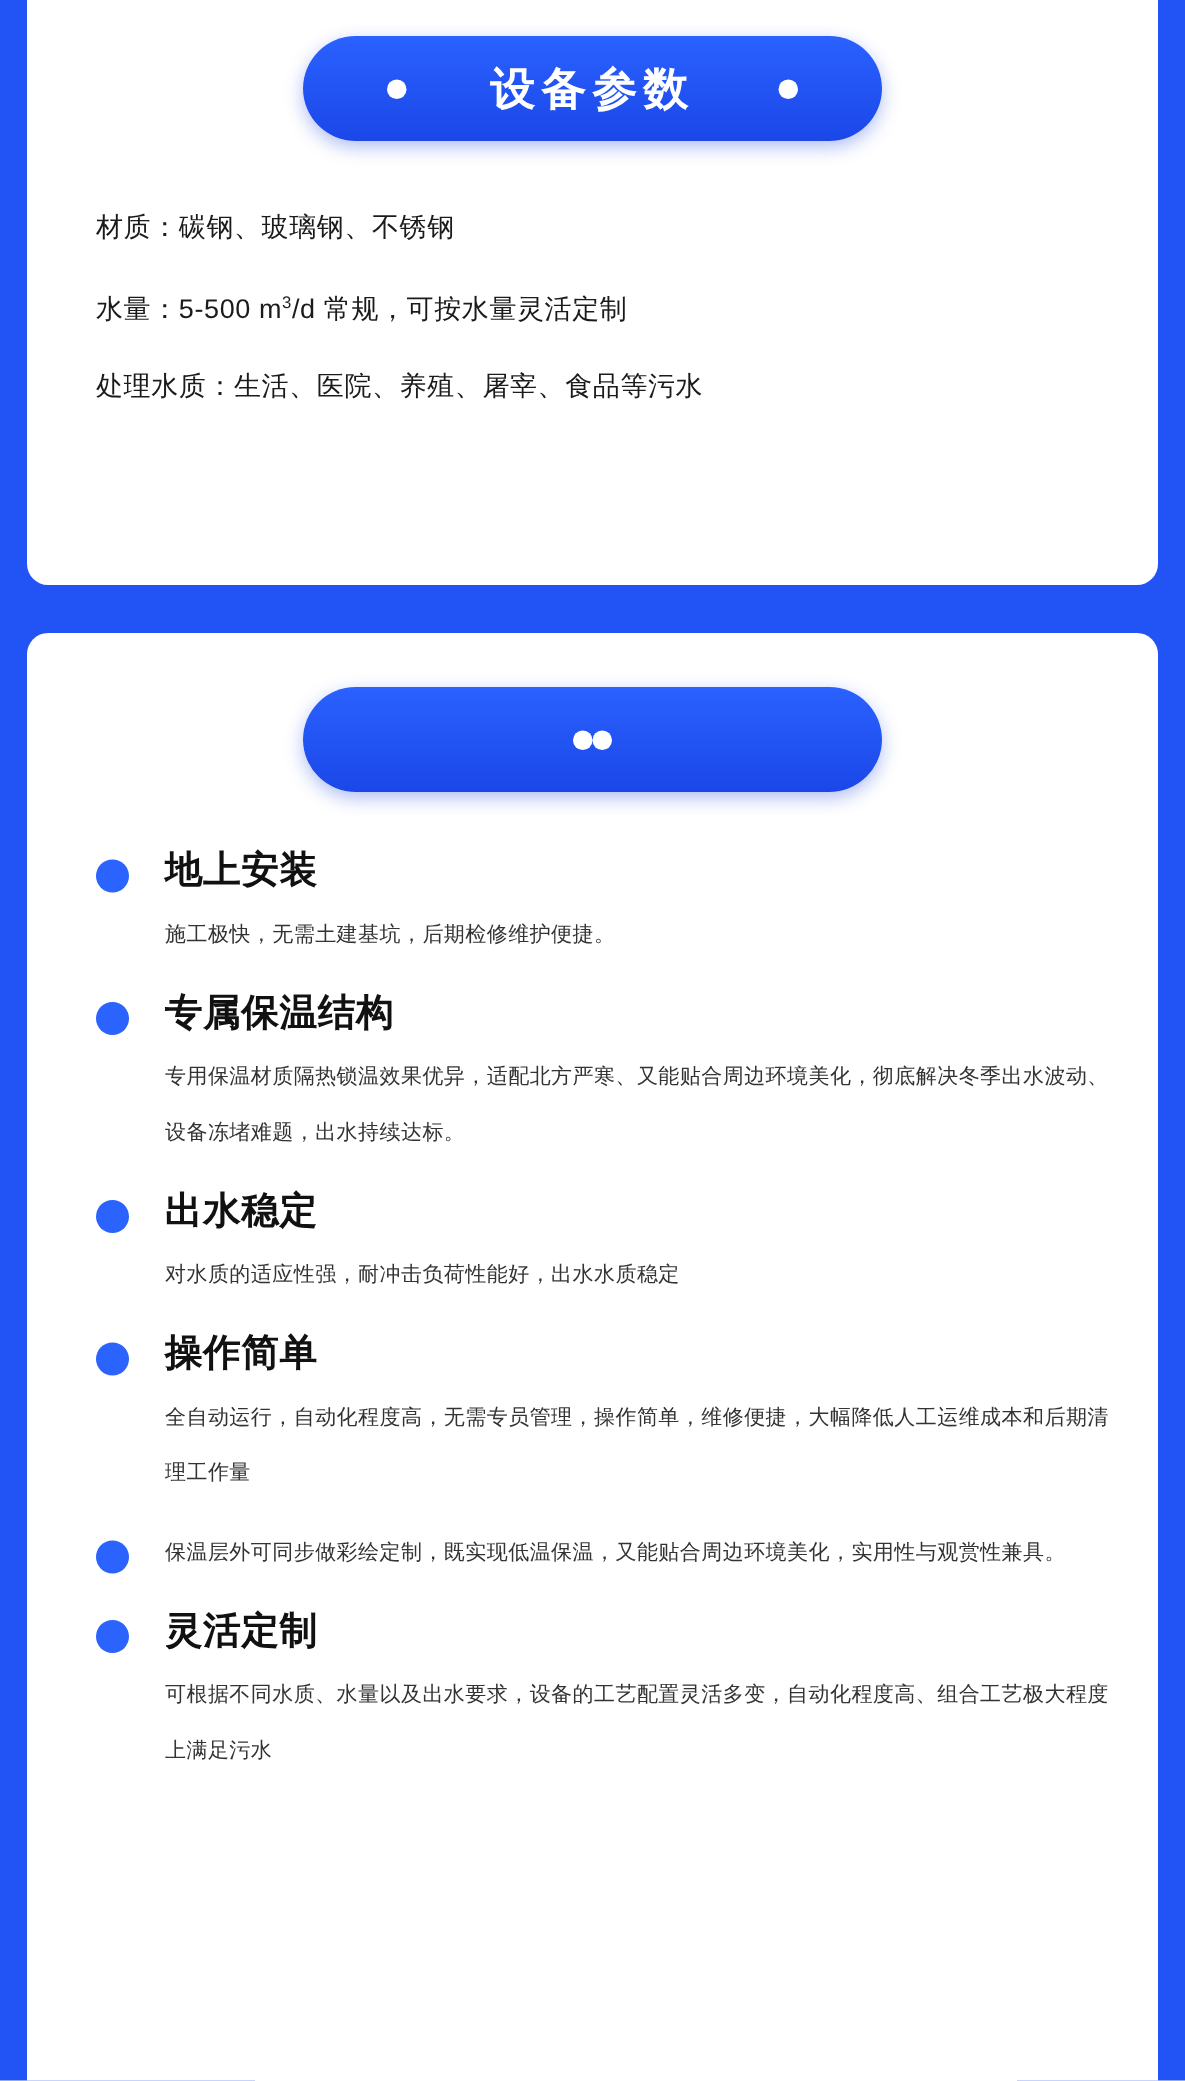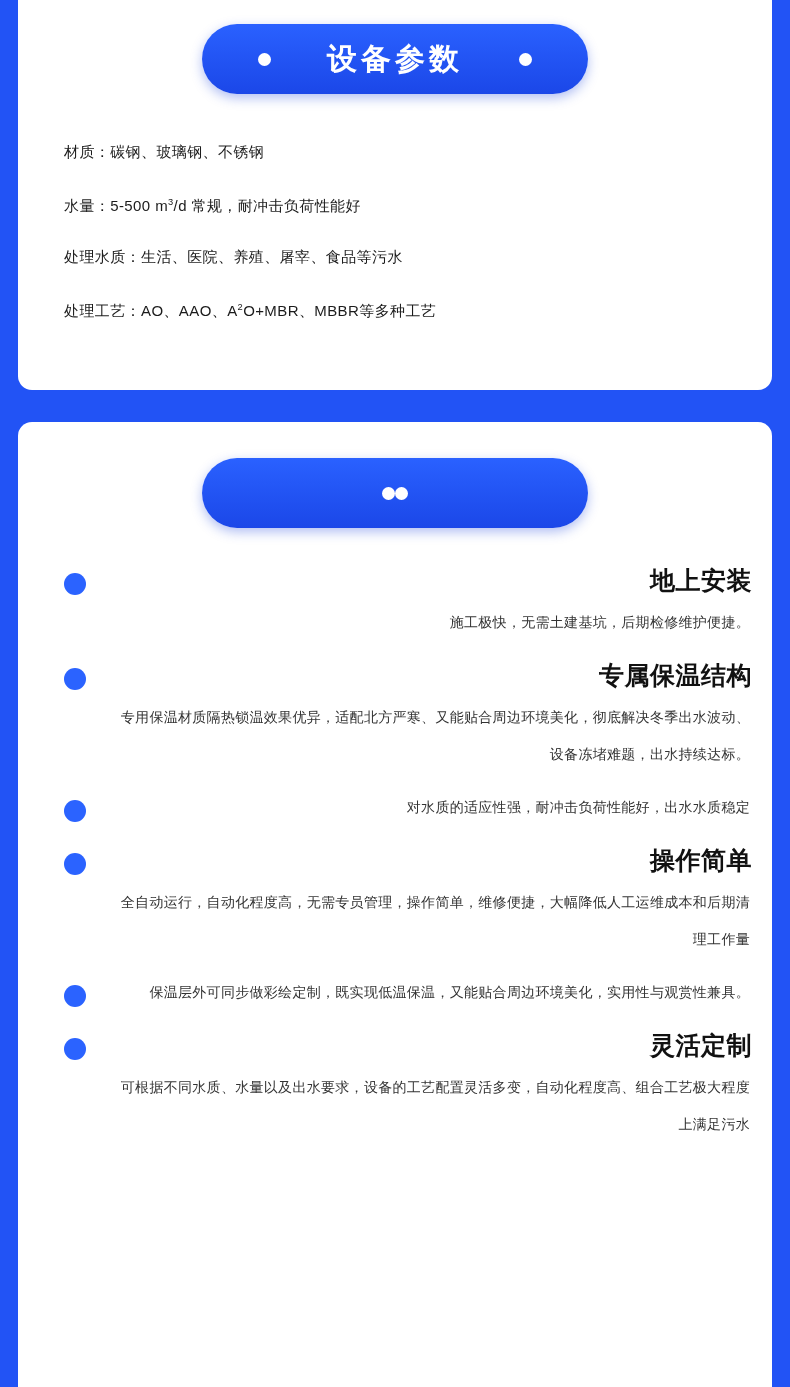--- a/index.html
+++ b/index.html
@@ -73,21 +73,21 @@
   }
 
   
   .param-list {
     position: absolute;
     left: 46px;
     top: 160px;
     width: 690px;
   }
   .param-row {
-    font-size: 15px;
+    font-size: 18px;
     line-height: 51px;
     color: #1b1b1b;
     white-space: nowrap;
     letter-spacing: 0.4px;
   }
   .param-row .label {
     color: #1b1b1b;
   }
   .param-row .value {
     color: #1b1b1b;
@@ -101,21 +101,20 @@
   .feature-list {
     position: absolute;
     left: 46px;
     top: 140px;
     width: 688px;
   }
   .feature {
     position: relative;
     padding-left: 46px;
     margin-bottom: 16px;
-    text-align: right;
   }
   .feature .bullet {
     position: absolute;
     left: 0;
     top: 11px;
     width: 22px;
     height: 22px;
     border-radius: 50%;
     background: #2b63ff;
   }
@@ -149,30 +148,27 @@
       <span class="dot"></span>
     </div>
 
     <div class="param-list">
 
       <div class="param-row">
         <span class="label">材质：</span><span class="value">碳钢、玻璃钢、不锈钢</span>
       </div>
 
       <div class="param-row">
-        <span class="label">水量：</span><span class="value">5-500 m</span><sup>3</sup><span class="value">/d 常规，耐冲击负荷性能好</span>
+        <span class="label">水量：</span><span class="value">5-500 m</span><sup>3</sup><span class="value">/d 常规，可按水量灵活定制</span>
       </div>
 
       <div class="param-row">
         <span class="label">处理水质：</span><span class="value">生活、医院、养殖、屠宰、食品等污水</span>
       </div>
 
-      <div class="param-row">
-        <span class="label">处理工艺：</span><span class="value">AO、AAO、A</span><sup>2</sup><span class="value">O+MBR、MBBR等多种工艺</span>
-      </div>
 
     </div>
   </div>
 
   <div class="card" id="card-features">
 
     <div class="pill" style="top:36px;">
       <span class="dot"></span>
       <span class="dot"></span>
     </div>
@@ -186,20 +182,21 @@
       </div>
 
       <div class="feature">
         <span class="bullet"></span>
         <p class="f-title">专属保温结构</p>
         <p class="f-desc">专用保温材质隔热锁温效果优异，适配北方严寒、又能贴合周边环境美化，彻底解决冬季出水波动、设备冻堵难题，出水持续达标。</p>
       </div>
 
       <div class="feature">
         <span class="bullet"></span>
+        <p class="f-title">出水稳定</p>
         <p class="f-desc">对水质的适应性强，耐冲击负荷性能好，出水水质稳定</p>
       </div>
 
       <div class="feature">
         <span class="bullet"></span>
         <p class="f-title">操作简单</p>
         <p class="f-desc">全自动运行，自动化程度高，无需专员管理，操作简单，维修便捷，大幅降低人工运维成本和后期清理工作量</p>
       </div>
 
       <div class="feature">

